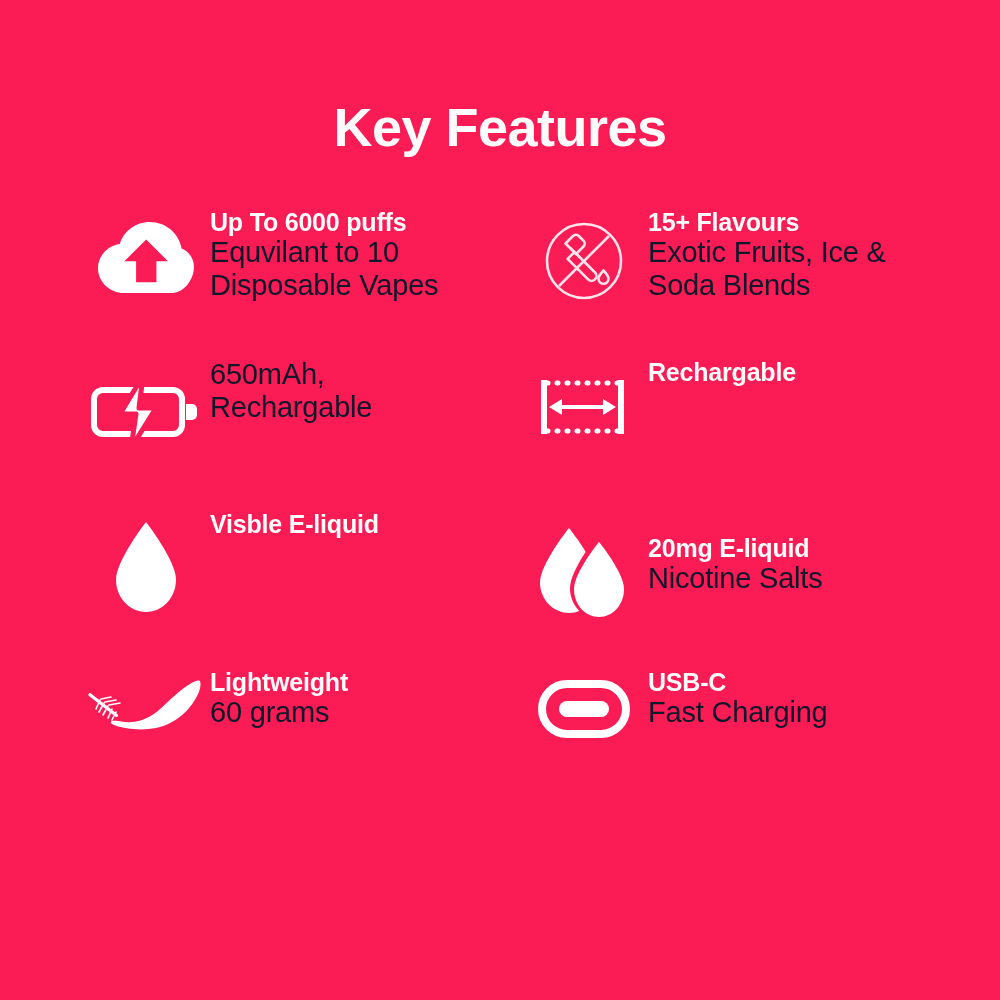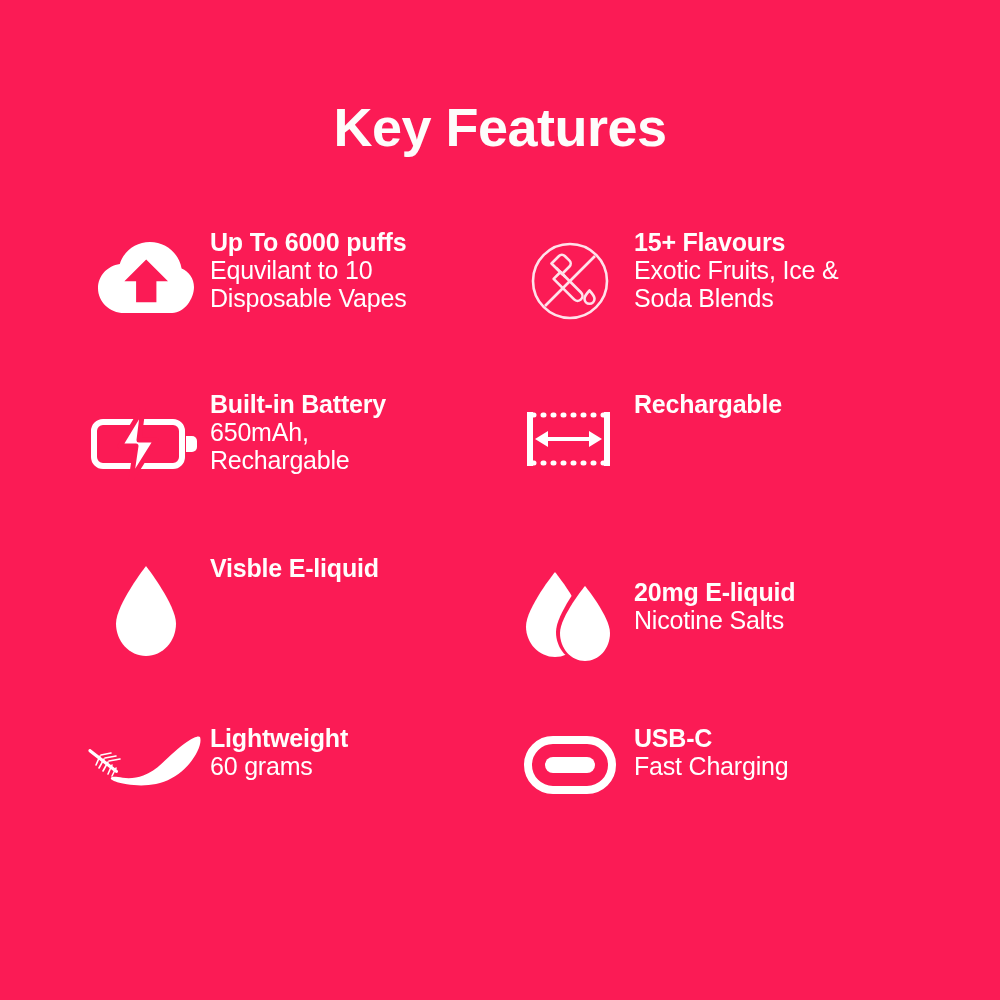--- a/index.html
+++ b/index.html
@@ -34,28 +34,27 @@
     font-size: 54px;
     font-weight: 700;
     letter-spacing: -0.5px;
     color: #fdfcfb;
     line-height: 1.1;
   }
 
   
   .grid {
     position: absolute;
-    top: 228px;
+    top: 208px;
     left: 86px;
     width: 850px;
     display: grid;
     grid-template-columns: 412px 412px;
     grid-column-gap: 26px;
     grid-row-gap: 0px;
-    gap: 12px;
   }
 
   .cell {
     height: 150px;
     display: flex;
     align-items: flex-start;
     box-sizing: border-box;
   }
   .cell.row2 { height: 152px; }
   .cell.row3 { height: 152px; }
@@ -76,24 +75,24 @@
 
   .feat-title {
     font-size: 25px;
     font-weight: 700;
     line-height: 1.12;
     color: #fffdfc;
     letter-spacing: -0.2px;
     white-space: nowrap;
   }
   .feat-desc {
-    font-size: 25px;
+    font-size: 29px;
     font-weight: 400;
     line-height: 1.13;
-    color: #ffffff;
+    color: #0f172a;
     letter-spacing: -0.2px;
     white-space: pre-line;
   }
   svg { display: block; }
 </style>
 </head>
 <body style="background: rgb(251, 27, 85);">
 
 <div class="page">
 
@@ -137,21 +136,20 @@
 
     <div class="cell row2">
       <div class="icon-wrap" style="padding-top:18px;">
         <svg width="110" height="72" viewBox="0 0 110 72" aria-hidden="true">
           <rect x="3" y="14" width="88" height="44" rx="9" ry="9" fill="none" stroke="#ffffff" stroke-width="6"></rect>
           <path fill="#ffffff" d="M95 28h6a5 5 0 0 1 5 5v6a5 5 0 0 1-5 5h-6z"></path>
           <path fill="#ffffff" stroke="#fb1b55" stroke-width="5" stroke-linejoin="round" d="M52 0 29 38h16L40 72l25-40H48z"></path>
         </svg>
       </div>
       <div class="texts">
-        <div class="feat-title">Built-in Battery</div>
         <div class="feat-desc">650mAh,
 Rechargable</div>
       </div>
     </div>
 
     <div class="cell row2">
       <div class="icon-wrap" style="padding-top:20px;">
         <svg width="90" height="58" viewBox="0 0 90 58" aria-hidden="true">
           <rect x="2" y="2" width="6" height="54" fill="#ffffff"></rect>
           <rect x="79" y="2" width="6" height="54" fill="#ffffff"></rect>

